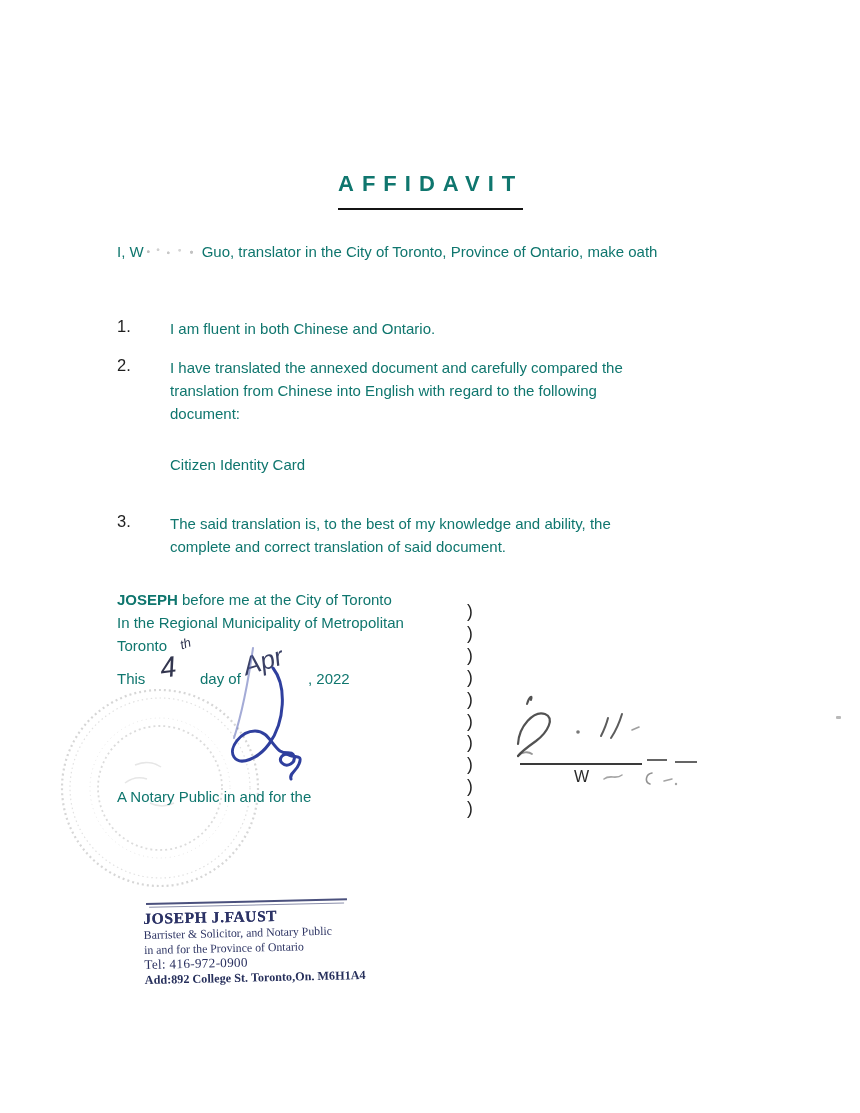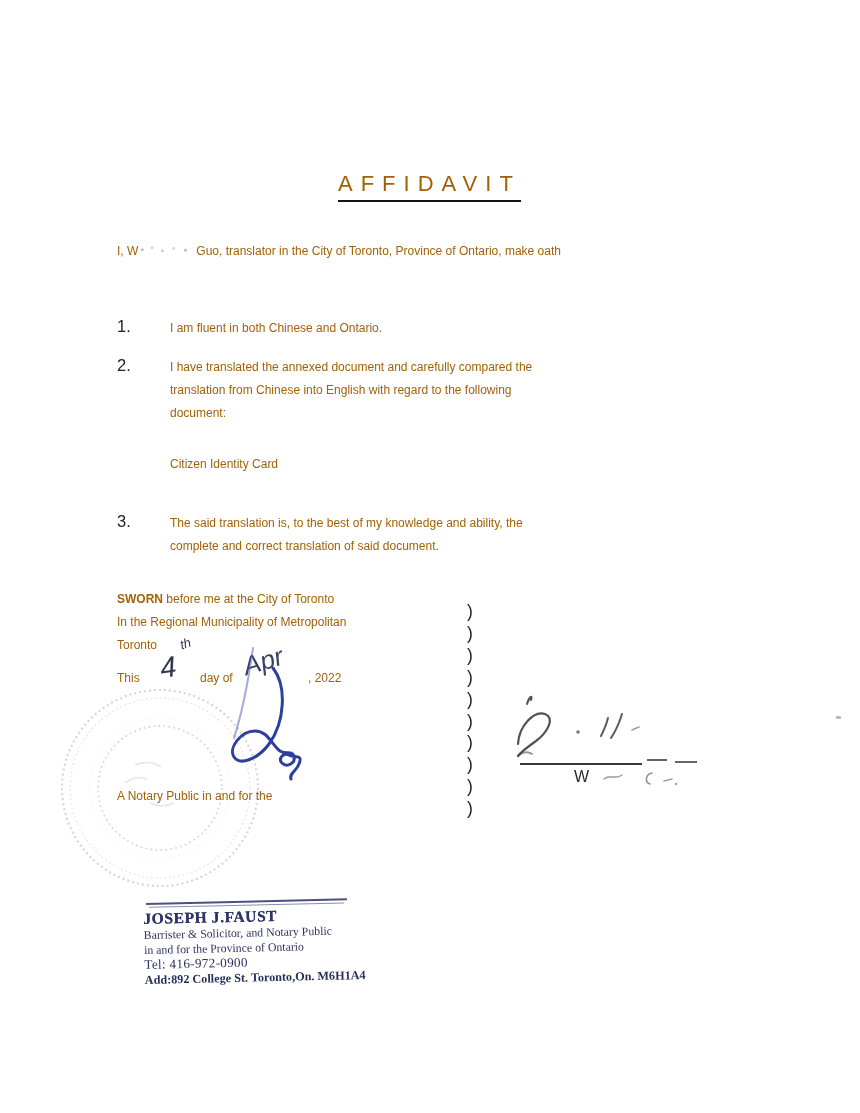--- a/index.html
+++ b/index.html
@@ -4,25 +4,25 @@
 <style>
   html,body{margin:0;padding:0;background:#e8e8e8;}
   #page{
     position:relative;width:860px;height:1113px;background:#ffffff;
     margin:0 auto;overflow:hidden;
     font-family:"Liberation Sans",sans-serif;color:#1d1d1d;
   }
   .abs{position:absolute;}
   
   .title{
-    font-size:22px;font-weight:normal;letter-spacing:8px;color:#a16207;
-    border-bottom:2.5px solid #141414;padding-bottom:4px;
+    font-size:22px;font-weight:bold;letter-spacing:8px;color:#0f766e;
+    border-bottom:2.5px solid #141414;padding-bottom:12px;
   }
   
-  .print{font-size:12px;line-height:23px;color:#a16207;}
+  .print{font-size:15px;line-height:23px;color:#0f766e;}
   .num{font-size:16.5px;color:#1e1e1e;}
   
   .smudge{
     display:inline-block;width:54px;height:14px;vertical-align:baseline;
     margin-right:4px;
     background-image:
       radial-gradient(circle at 8% 62%, #ababab 1px, transparent 1.8px),
       radial-gradient(circle at 26% 48%, #c2c2c2 1px, transparent 1.8px),
       radial-gradient(circle at 45% 70%, #b5b5b5 1px, transparent 1.8px),
       radial-gradient(circle at 66% 52%, #c7c7c7 1px, transparent 1.8px),
@@ -89,21 +89,21 @@
 
   <svg class="abs" style="left:55px;top:683px;opacity:.9;" width="210" height="210" viewBox="0 0 210 210">
     <circle cx="105" cy="105" r="98" fill="none" stroke="#d2d2d2" stroke-width="2.2" stroke-dasharray="2 3"></circle>
     <circle cx="105" cy="105" r="90" fill="none" stroke="#dedede" stroke-width="1.2" stroke-dasharray="1.5 3"></circle>
     <circle cx="105" cy="105" r="70" fill="none" stroke="#e3e3e3" stroke-width="1" stroke-dasharray="1 3.5"></circle>
     <circle cx="105" cy="105" r="62" fill="none" stroke="#d8d8d8" stroke-width="1.8" stroke-dasharray="2 3"></circle>
     <path d="M70,100 q10,-8 22,-4 M95,120 q12,6 24,0 M80,82 q14,-6 26,2" fill="none" stroke="#dcdcdc" stroke-width="1.5" opacity=".8"></path>
   </svg>
 
   <div class="abs print" style="left:117px;top:588px;width:370px;">
-    <div><span class="bold">SWORN</span><span> before me at the City of Toronto</span></div>
+    <div><span class="bold">JOSEPH</span><span> before me at the City of Toronto</span></div>
     <div>In the Regional Municipality of Metropolitan</div>
     <div>Toronto</div>
   </div>
 
   <div class="abs print" style="left:117px;top:667px;">This</div>
   <div class="abs hw hw-day" style="left:160px;top:651px;">4</div>
   <div class="abs hw hw-th" style="left:180px;top:636px;">th</div>
   <div class="abs print" style="left:200px;top:667px;">day of</div>
   <div class="abs hw hw-month" style="left:243px;top:646px;">Apr</div>
   <div class="abs print" style="left:308px;top:667px;">, 2022</div>

